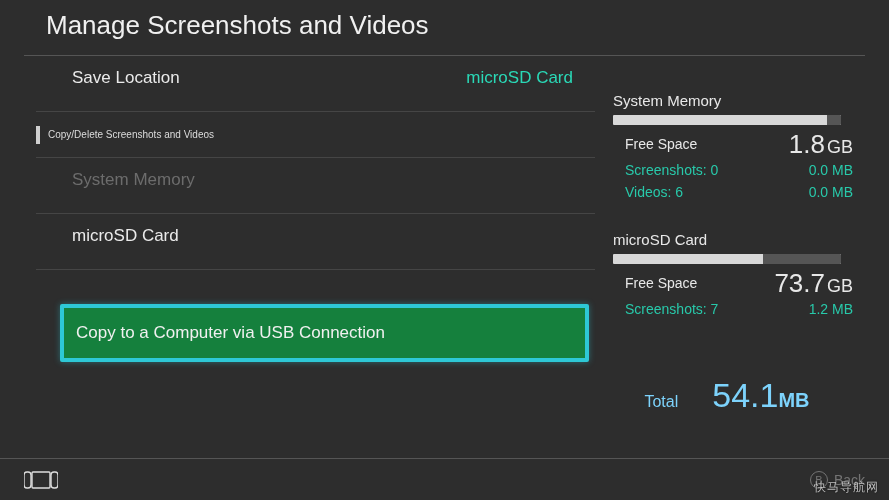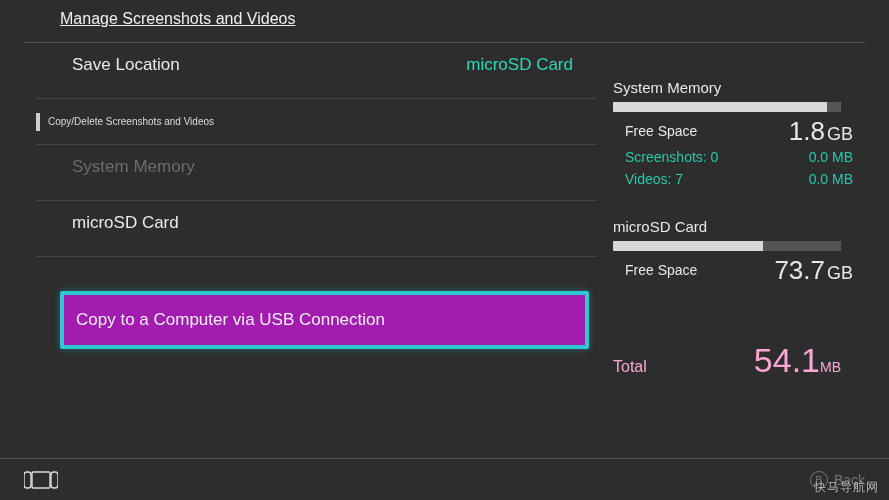--- a/index.html
+++ b/index.html
@@ -4,25 +4,24 @@
 <style>
   * { box-sizing: border-box; margin: 0; padding: 0; }
   html, body { width: 889px; height: 500px; overflow: hidden; }
   body {
     background: #2d2d2d;
     font-family: -apple-system, "Segoe UI", Arial, sans-serif;
     color: #ffffff;
     position: relative;
   }
   .page-title {
-    font-size: 16px;
+    font-size: 26px;
     font-weight: 400;
-    padding: 10px 0 14px 60px;
+    padding: 10px 0 14px 46px;
     color: #f0f0f0;
-    text-decoration: underline;
   }
   .hr-top {
     margin: 0 24px;
     border: none;
     border-top: 1px solid #555;
   }
   .main-area {
     display: flex;
     padding: 0 24px 0 0;
   }
@@ -68,21 +67,21 @@
   .highlighted {
     margin: 0 6px 0 24px;
     border: 4px solid #2ec8d6;
     border-radius: 2px;
     height: 58px;
     display: flex;
     align-items: center;
     padding-left: 12px;
     font-size: 17px;
     color: #f0f0f0;
-    background: #a21caf;
+    background: #15803d;
     box-shadow: 0 0 6px rgba(46,200,214,0.4);
   }
   
   .storage-block { margin-bottom: 28px; }
   .storage-title { font-size: 15px; color: #e8e8e8; margin-bottom: 6px; }
   .bar-outer {
     width: 228px;
     height: 10px;
     background: #d8d8d8;
     border-radius: 1px;
@@ -108,29 +107,29 @@
     font-size: 26px;
     font-weight: 300;
   }
   .stat-unit {
     font-size: 18px;
     margin-left: 2px;
   }
   .total-row {
     display: flex;
     align-items: baseline;
-    justify-content: space-between;
+    justify-content: center;
     gap: 34px;
     width: 228px;
-    color: #f9a8d4;
+    color: #7dd3fc;
     margin-top: 56px;
   }
   .total-label { font-size: 16px; }
   .total-value { font-size: 34px; font-weight: 300; }
-  .total-unit { font-size: 14px; }
+  .total-unit { font-size: 20px; font-weight: bold; }
   
   .footer {
     position: absolute;
     left: 0; right: 0; bottom: 0;
     height: 42px;
     border-top: 1px solid #555;
     display: flex;
     align-items: center;
     padding: 0 24px;
     justify-content: space-between;
@@ -210,35 +209,39 @@
         <span>Free Space</span>
         <span>
           <span class="stat-big">1.8</span><span class="stat-unit">GB</span>
         </span>
       </div>
       <div class="stat-line teal">
         <span>Screenshots: 0</span>
         <span>0.0 MB</span>
       </div>
       <div class="stat-line teal">
-        <span>Videos: 7</span>
+        <span>Videos: 6</span>
         <span>0.0 MB</span>
       </div>
     </div>
 
     <div class="storage-block">
       <div class="storage-title">microSD Card</div>
       <div class="bar-outer">
         <div class="bar-inner" style="width:34%"></div>
       </div>
       <div class="stat-line white">
         <span>Free Space</span>
         <span>
           <span class="stat-big">73.7</span><span class="stat-unit">GB</span>
         </span>
+      </div>
+      <div class="stat-line teal">
+        <span>Screenshots: 7</span>
+        <span>1.2 MB</span>
       </div>
     </div>
 
     <div class="total-row">
       <span class="total-label">Total</span>
       <span>
         <span class="total-value">54.1</span><span class="total-unit">MB</span>
       </span>
     </div>
 

